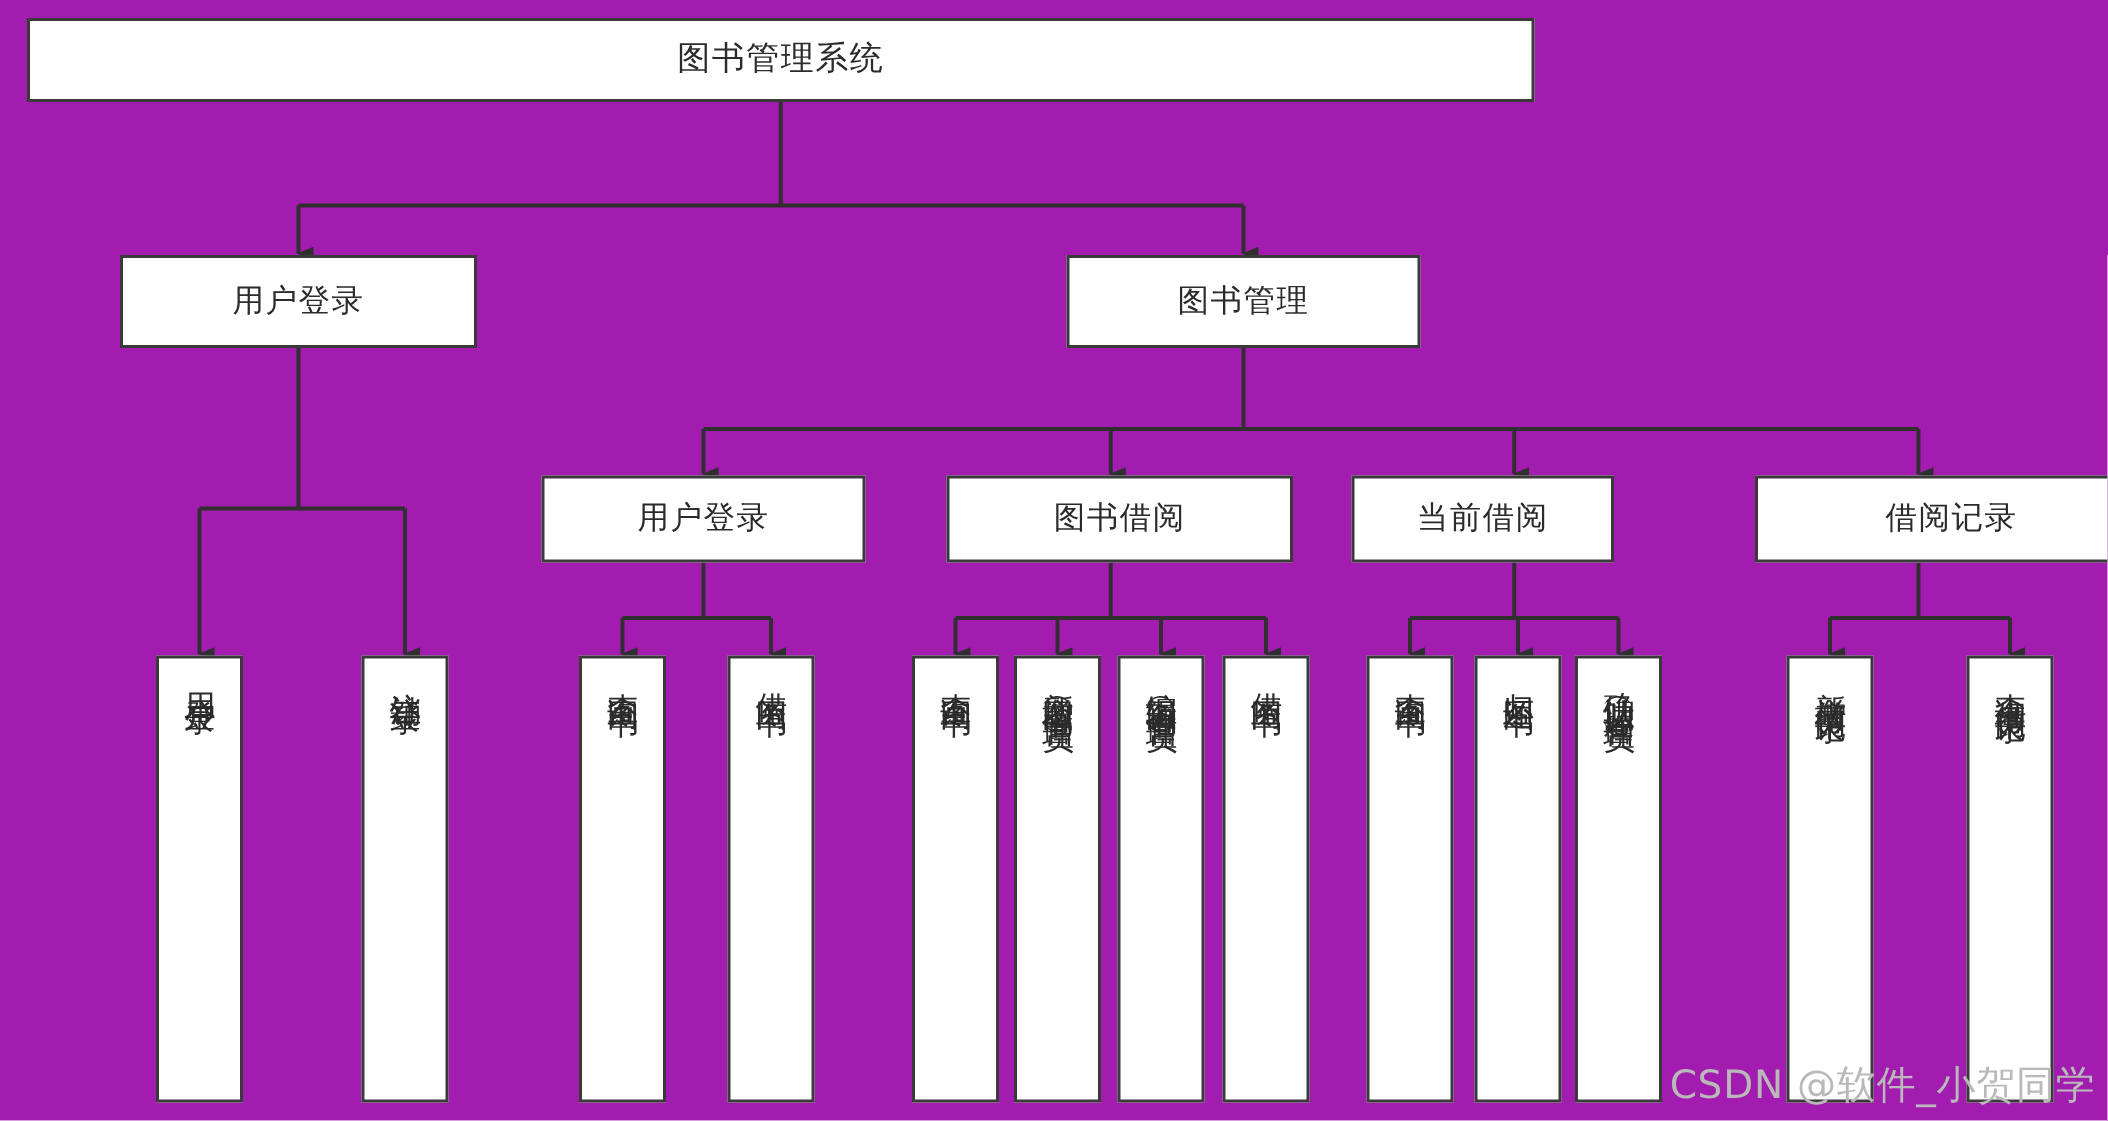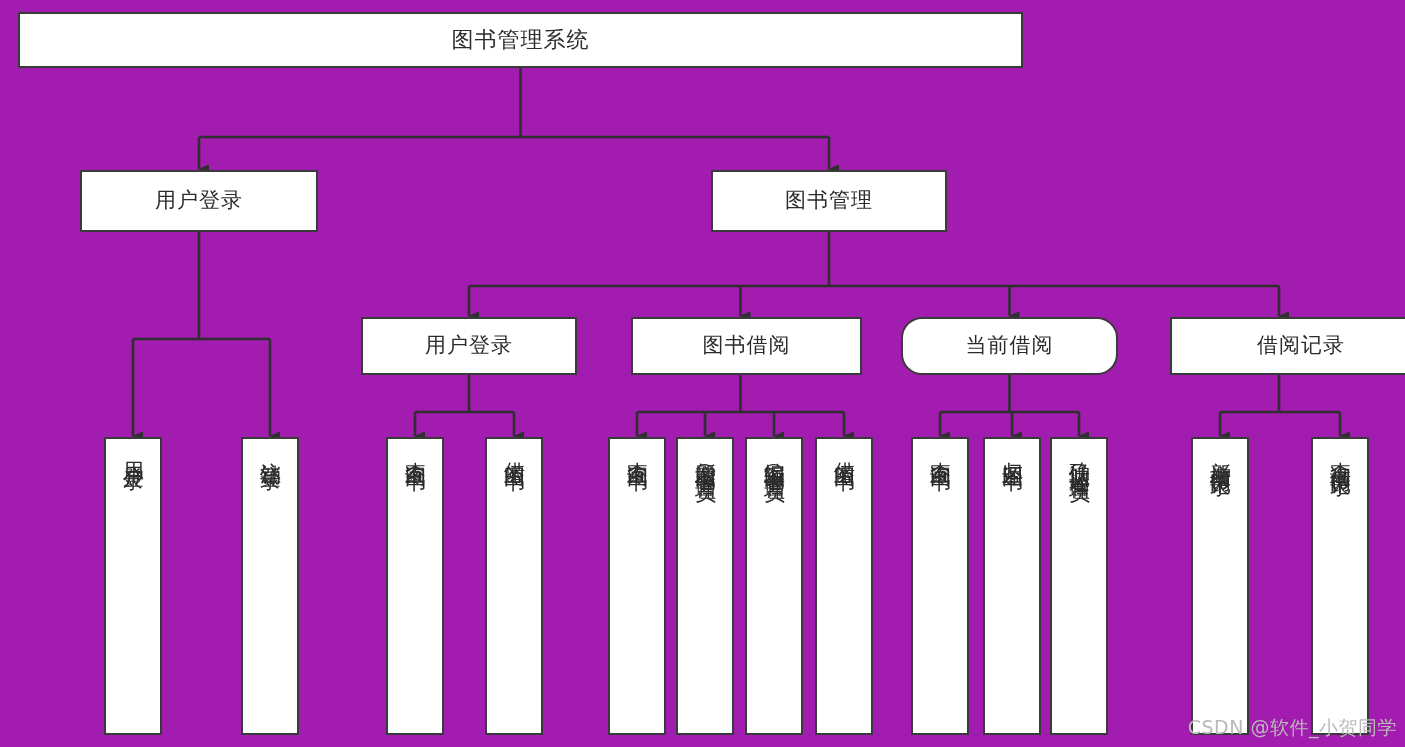--- a/index.html
+++ b/index.html
@@ -59,21 +59,21 @@
     text-orientation: upright;
     font-size: 21px;
     line-height: 1.18;
     letter-spacing: 3px;
     white-space: nowrap;
   }
   #watermark {
     position: absolute;
     right: 8px;
     bottom: 6px;
-    font-size: 19px;
+    font-size: 26px;
     color: #b9b9b9;
     white-space: nowrap;
     letter-spacing: 0.5px;
     font-family: "DejaVu Sans", "Liberation Sans", sans-serif;
   }
 </style>
 </head>
 <body>
 
 <div id="diagram-root">
@@ -130,21 +130,21 @@
       </div>
       <div class="node horizontal level2" style="left: 711px; top: 170px; width: 236px; height: 62px;">
         <span class="node-label">图书管理</span>
       </div>
       <div class="node horizontal level3" style="left: 361px; top: 317px; width: 216px; height: 58px;">
         <span class="node-label">用户登录</span>
       </div>
       <div class="node horizontal level3" style="left: 631px; top: 317px; width: 231px; height: 58px;">
         <span class="node-label">图书借阅</span>
       </div>
-      <div class="node horizontal level3" style="left: 901px; top: 317px; width: 217px; height: 58px; border-radius: 21px;">
+      <div class="node horizontal level3" style="left: 901px; top: 317px; width: 175px; height: 58px;">
         <span class="node-label">当前借阅</span>
       </div>
       <div class="node horizontal level3" style="left: 1170px; top: 317px; width: 262px; height: 58px;">
         <span class="node-label">借阅记录</span>
       </div>
       <div class="node vertical leaf" style="left: 104px; top: 437px; width: 58px; height: 298px;">
         <span class="node-label">用户登录</span>
       </div>
       <div class="node vertical leaf" style="left: 241px; top: 437px; width: 58px; height: 298px;">
         <span class="node-label">注销登录</span>

